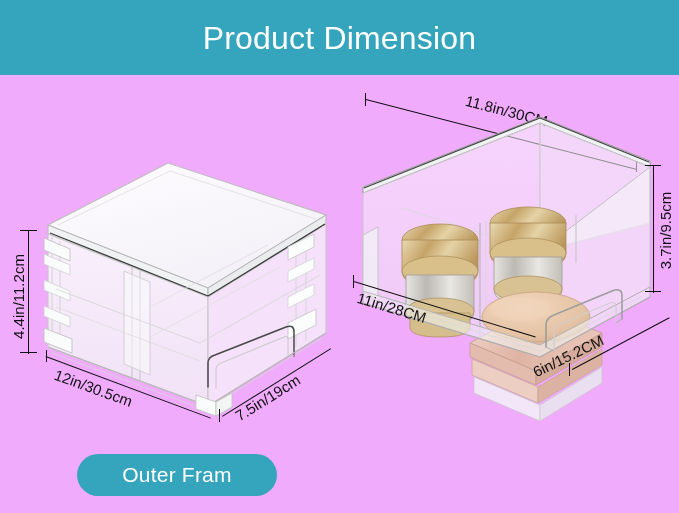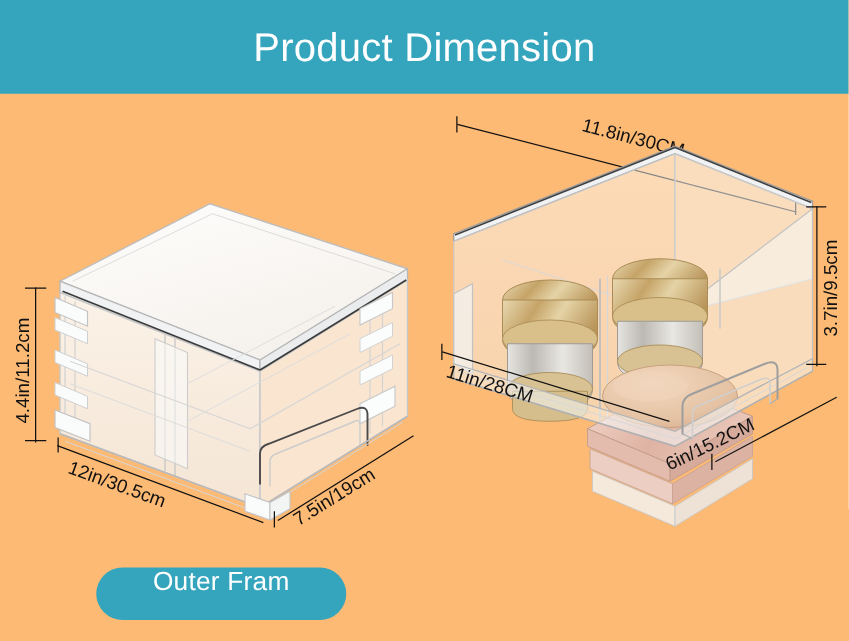--- a/index.html
+++ b/index.html
@@ -3,21 +3,21 @@
 <meta charset="utf-8">
 <style>
   html,body{margin:0;padding:0;}
   body{
     width:679px;height:513px;
     background:#ffffff;
     font-family:"Liberation Sans", sans-serif;
     overflow:hidden;
     position:relative;
   }
-  #page{position:relative;width:679px;height:513px;overflow:hidden;background:#fdba74;}
+  #page{position:relative;width:679px;height:513px;overflow:hidden;background:#f0abfc;}
 
   
   .header{
     position:absolute;left:0;top:0;width:679px;height:75px;
     background:#35a5bd;
     display:flex;align-items:center;justify-content:center;
   }
   .header-title{
     color:#ffffff;
     font-size:32px;
@@ -52,21 +52,21 @@
   
   .art{position:absolute;}
   .art svg{display:block;overflow:visible;}
 
   
   .pills{position:absolute;left:0;top:450px;width:679px;height:63px;}
   .pill{
     position:absolute;top:4px;height:42px;
     background:#35a5bd;
     border-radius:21px;
-    display:flex;justify-content:center;
+    display:flex;align-items:center;justify-content:center;
     color:#ffffff;font-size:21px;font-weight:400;letter-spacing:0.2px;
     white-space:nowrap;
   }
   .pill-left{left:77px;width:200px;}
   .pill-right{left:409px;width:200px;}
 </style>
 </head>
 <body>
 
 <div id="page">

